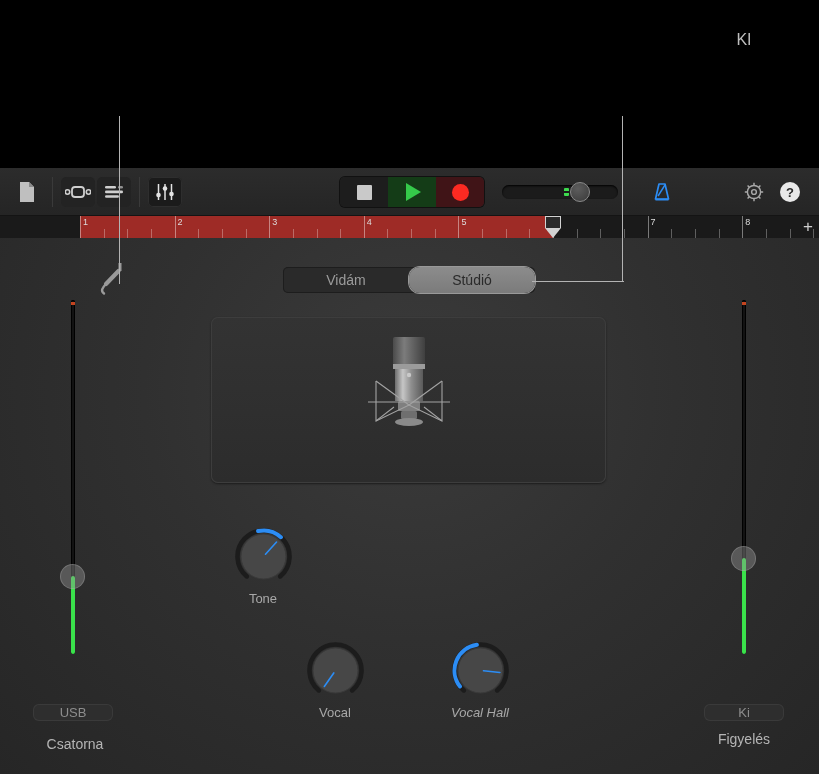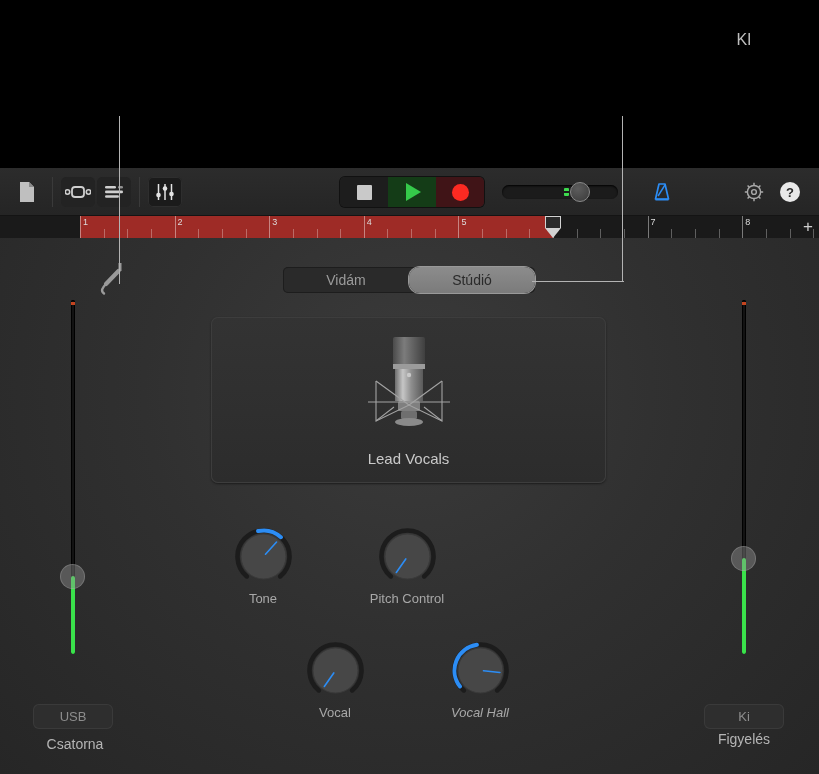--- a/index.html
+++ b/index.html
@@ -90,21 +90,21 @@
            background: #121212; box-shadow: inset 0 0 0 1px #000; }
   #fader-in  { left: 71px; }
   #fader-out { left: 742px; }
   .fader-peak { position: absolute; left: 0; top: 2px; width: 4px; height: 3px; background: #c4441f; }
   .fader-fill { position: absolute; left: 0; width: 4px; background: #3ae24b; border-radius: 2px; }
   .fader-knob { position: absolute; width: 25px; height: 25px; border-radius: 50%;
                 background: rgba(150,150,150,.42); border: 1px solid rgba(185,185,185,.30); cursor: grab; }
   #knob-in  { left: 60px; top: 377px; }
   #knob-out { left: 731px; top: 395px; }
 
-  .pill { position: absolute; width: 80px; height: 25px; border-radius: 6px;
+  .pill { position: absolute; width: 80px; height: 17px; border-radius: 6px;
           background: #2e2e2e; box-shadow: inset 0 0 0 1px #3a3a3a;
           display: flex; align-items: center; justify-content: center;
           font-size: 13px; color: #8d8d8d; cursor: pointer; }
   #pill-in  { left: 33px;  top: 704px; }
   #pill-out { left: 704px; top: 704px; }
   .sub-label { position: absolute; width: 150px; text-align: center; font-size: 14px; color: #b5b5b5; }
   #sub-in  { left: 0;   top: 736px; }
   #sub-out { left: 669px; top: 731px; }
 
   
@@ -327,43 +327,32 @@
         <ellipse cx="55" cy="89" rx="14" ry="4" fill="#8a8a8a"></ellipse>
         <g fill="none" stroke="#a3a3a3" stroke-width="1.1">
           <path d="M22 48 L55 72 L88 48"></path>
           <path d="M22 48 L22 88 L40 74"></path>
           <path d="M88 48 L88 88 L70 74"></path>
           <path d="M22 88 L55 72 L88 88"></path>
           <line x1="14" y1="69" x2="96" y2="69"></line>
         </g>
       </svg>
     </div>
-    <div id="patch-name">Lead Vocals</div>
   </div>
 
   <div class="knob-wrap" id="k-tone">
     <div class="knob-face"><svg width="57" height="57" viewBox="0 0 57 57">
       <path d="M 11.787522148149975 48.41715552109343 A 26 26 0 1 1 45.212477851850025 48.41715552109343" stroke="#1c1c1c" stroke-width="4.6" fill="none" stroke-linecap="round"></path>
       <path d="M 23.094296038738264 3.068162380921052 A 26 26 0 0 1 45.897395765330316 9.178234537587748" stroke="#2c8df5" stroke-width="4" fill="none" stroke-linecap="round"></path>
       <circle cx="28.5" cy="28.5" r="22.5" fill="#474747"></circle>
       <circle cx="28.5" cy="28.5" r="22.5" fill="none" stroke="#3a3a3a" stroke-width="1"></circle>
       <line x1="30.507391819076574" y1="26.270565523567818" x2="41.54804682399774" y2="14.008675903190813" stroke="#2c8df5" stroke-width="1.6" stroke-linecap="round"></line>
     </svg></div>
     <div class="knob-label">Tone</div>
   </div>
-  <div class="knob-wrap" id="k-pitch">
-    <div class="knob-face"><svg width="57" height="57" viewBox="0 0 57 57">
-      <path d="M 11.787522148149975 48.41715552109343 A 26 26 0 1 1 45.212477851850025 48.41715552109343" stroke="#1c1c1c" stroke-width="4.6" fill="none" stroke-linecap="round"></path>
-
-      <circle cx="28.5" cy="28.5" r="22.5" fill="#474747"></circle>
-      <circle cx="28.5" cy="28.5" r="22.5" fill="none" stroke="#3a3a3a" stroke-width="1"></circle>
-      <line x1="26.77927069094686" y1="30.957456132866973" x2="17.315259491154595" y2="44.473464863635336" stroke="#2c8df5" stroke-width="1.6" stroke-linecap="round"></line>
-    </svg></div>
-    <div class="knob-label">Pitch Control</div>
-  </div>
   <div class="knob-wrap" id="k-drive">
     <div class="knob-face"><svg width="57" height="57" viewBox="0 0 57 57">
       <path d="M 11.787522148149975 48.41715552109343 A 26 26 0 1 1 45.212477851850025 48.41715552109343" stroke="#1c1c1c" stroke-width="4.6" fill="none" stroke-linecap="round"></path>
 
       <circle cx="28.5" cy="28.5" r="22.5" fill="#474747"></circle>
       <circle cx="28.5" cy="28.5" r="22.5" fill="none" stroke="#3a3a3a" stroke-width="1"></circle>
       <line x1="26.77927069094686" y1="30.957456132866973" x2="17.315259491154595" y2="44.473464863635336" stroke="#2c8df5" stroke-width="1.6" stroke-linecap="round"></line>
     </svg></div>
     <div class="knob-label">Vocal</div>
   </div>

